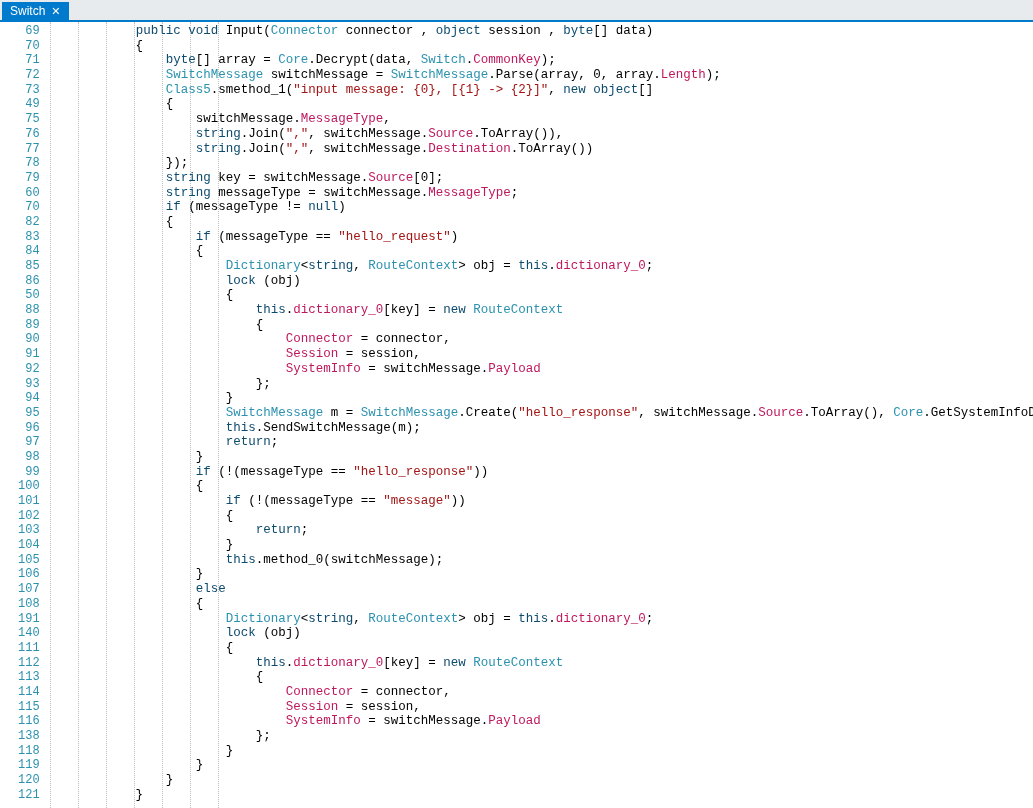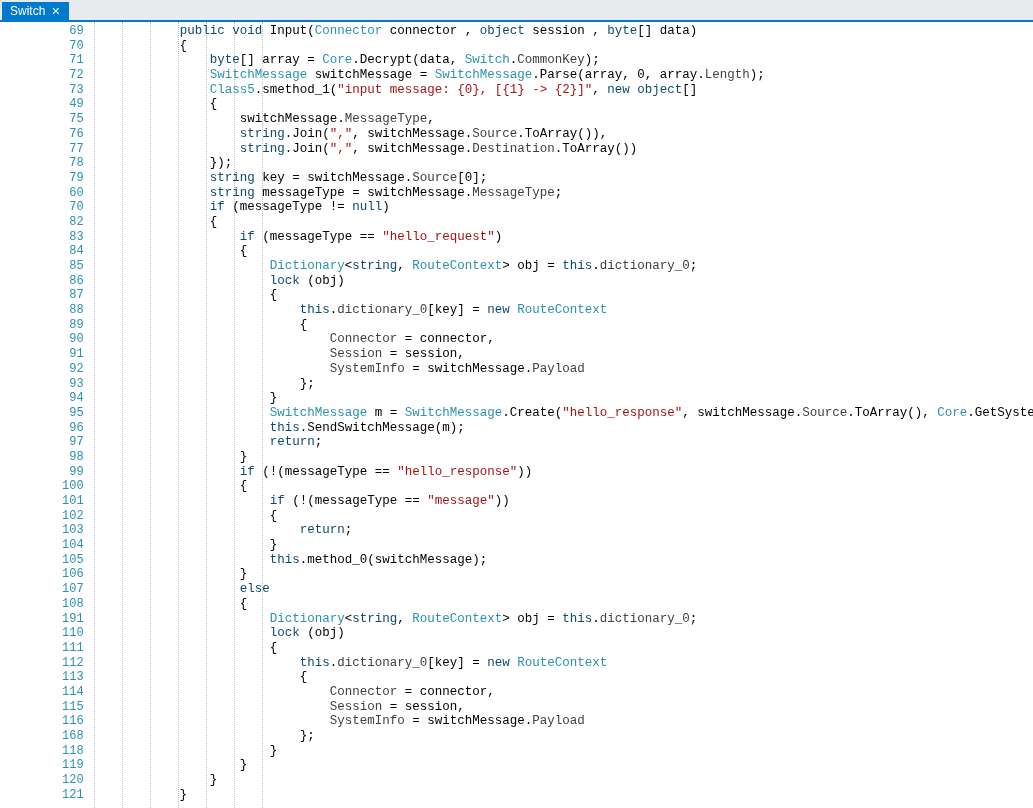--- a/index.html
+++ b/index.html
@@ -44,21 +44,20 @@
     background: #fff;
     text-align: right;
     padding-right: 6px;
     padding-left: 18px;
     color: #2b91af;
     font-size: 12px;
     line-height: 14.7px;
     padding-top: 2px;
     user-select: none;
     border-right: 0;
-    margin-left: 44px;
   }
   .gutter .ln { display:block; height:14.7px; }
   .code-area {
     flex: 1;
     background: #fff;
     padding-top: 2px;
     padding-left: 0px;
     line-height: 14.7px;
     font-size: 12.5px;
     position: relative;
@@ -80,21 +79,21 @@
     font-family: Consolas, 'Courier New', monospace;
     white-space: pre;
     position: relative;
   }
   .line { display:block; height:14.7px; }
   .kw { color: #0c4a6e; }
   .type { color: #2b91af; }
   .str { color: #a31515; }
   .num { color: #000000; }
   .id { color: #000000; }
-  .mem { color: #404040; } 
+  .mem { color: #be185d; } 
   .plain { color: #000; }
 </style>
 </head>
 <body>
 
 <div class="tab-bar">
   <div class="tab">
     <span>Switch</span>
     <span class="close-x">✕</span>
   </div>
@@ -113,21 +112,21 @@
       <span class="ln">77</span>
       <span class="ln">78</span>
       <span class="ln">79</span>
       <span class="ln">60</span>
       <span class="ln">70</span>
       <span class="ln">82</span>
       <span class="ln">83</span>
       <span class="ln">84</span>
       <span class="ln">85</span>
       <span class="ln">86</span>
-      <span class="ln">87</span>
+      <span class="ln">50</span>
       <span class="ln">88</span>
       <span class="ln">89</span>
       <span class="ln">90</span>
       <span class="ln">91</span>
       <span class="ln">92</span>
       <span class="ln">93</span>
       <span class="ln">94</span>
       <span class="ln">95</span>
       <span class="ln">96</span>
       <span class="ln">97</span>
@@ -136,28 +135,28 @@
       <span class="ln">100</span>
       <span class="ln">101</span>
       <span class="ln">102</span>
       <span class="ln">103</span>
       <span class="ln">104</span>
       <span class="ln">105</span>
       <span class="ln">106</span>
       <span class="ln">107</span>
       <span class="ln">108</span>
       <span class="ln">191</span>
-      <span class="ln">110</span>
+      <span class="ln">140</span>
       <span class="ln">111</span>
       <span class="ln">112</span>
       <span class="ln">113</span>
       <span class="ln">114</span>
       <span class="ln">115</span>
       <span class="ln">116</span>
-      <span class="ln">168</span>
+      <span class="ln">138</span>
       <span class="ln">118</span>
       <span class="ln">119</span>
       <span class="ln">120</span>
       <span class="ln">121</span>
     </div>
   <div class="code-area">
     <div class="guides">
       <div class="guide" style="left: 4px;"></div>
       <div class="guide" style="left: 32px;"></div>
       <div class="guide" style="left: 60px;"></div>

